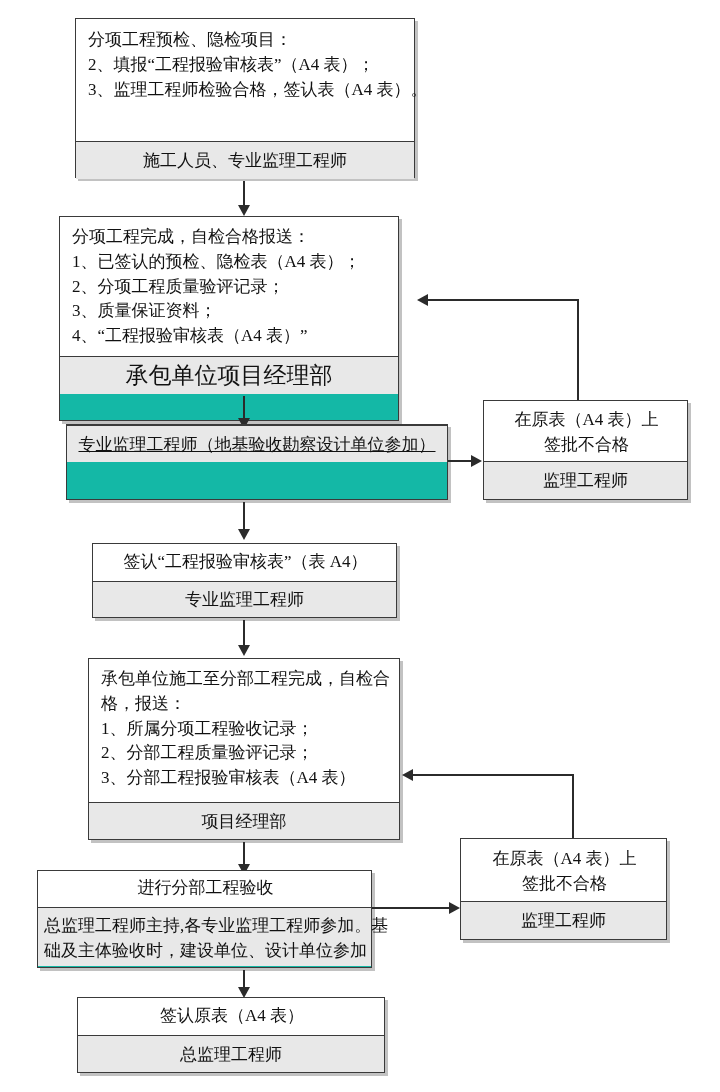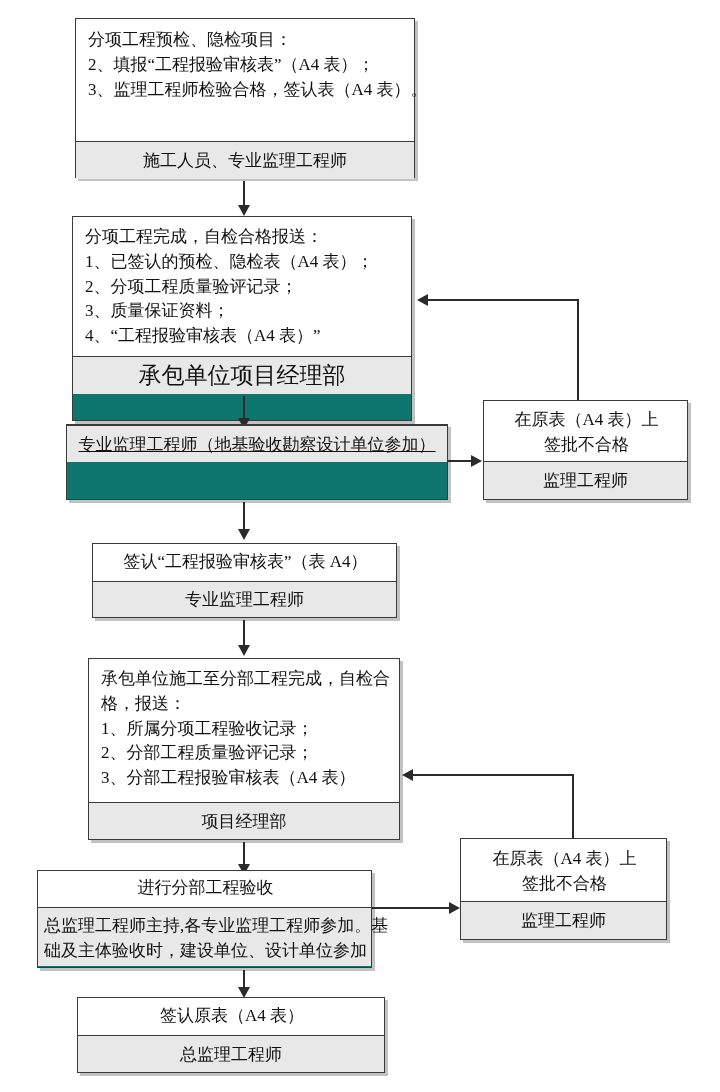--- a/index.html
+++ b/index.html
@@ -13,21 +13,21 @@
     height: 1092px;
     background: #ffffff;
     font-family: "Liberation Serif", "DejaVu Serif", serif;
     overflow: hidden;
   }
   
   .node {
     position: absolute;
     box-sizing: border-box;
     border: 1.6px solid #3a3a3a;
-    background: #0f766e;
+    background: #14b8a6;
     box-shadow: 3px 3px 0 rgba(120,120,120,0.45);
   }
   .node .body {
     box-sizing: border-box;
     background: #ffffff;
     color: #111111;
     padding: 6px 10px 7px 12px;
   }
   .node .actor {
     box-sizing: border-box;
@@ -85,21 +85,21 @@
       <p class="line">分项工程预检、隐检项目：</p>
       <p class="line">2、填报“工程报验审核表”（A4 表）；</p>
       <p class="line">3、监理工程师检验合格，签认表（A4 表）。</p>
     </div>
     <div class="actor" style="height:38px; font-size:17px;">施工人员、专业监理工程师</div>
   </div>
 
   <div class="conn v" style="left:243px; top:181px; height:27px;"></div>
   <div class="arrow-down" style="left:237.5px; top:205px;"></div>
 
-  <div class="node" style="left:72px; top:216px; width:340px; height:205px;">
+  <div class="node" style="left:59px; top:216px; width:340px; height:205px;">
     <div class="body" style="height:139px; font-size:17px; padding-top:8px;">
       <p class="line">分项工程完成，自检合格报送：</p>
       <p class="line">1、已签认的预检、隐检表（A4 表）；</p>
       <p class="line">2、分项工程质量验评记录；</p>
       <p class="line">3、质量保证资料；</p>
       <p class="line">4、“工程报验审核表（A4 表）”</p>
     </div>
     <div class="actor" style="height:38px; font-size:23px;">承包单位项目经理部</div>
   </div>
 

